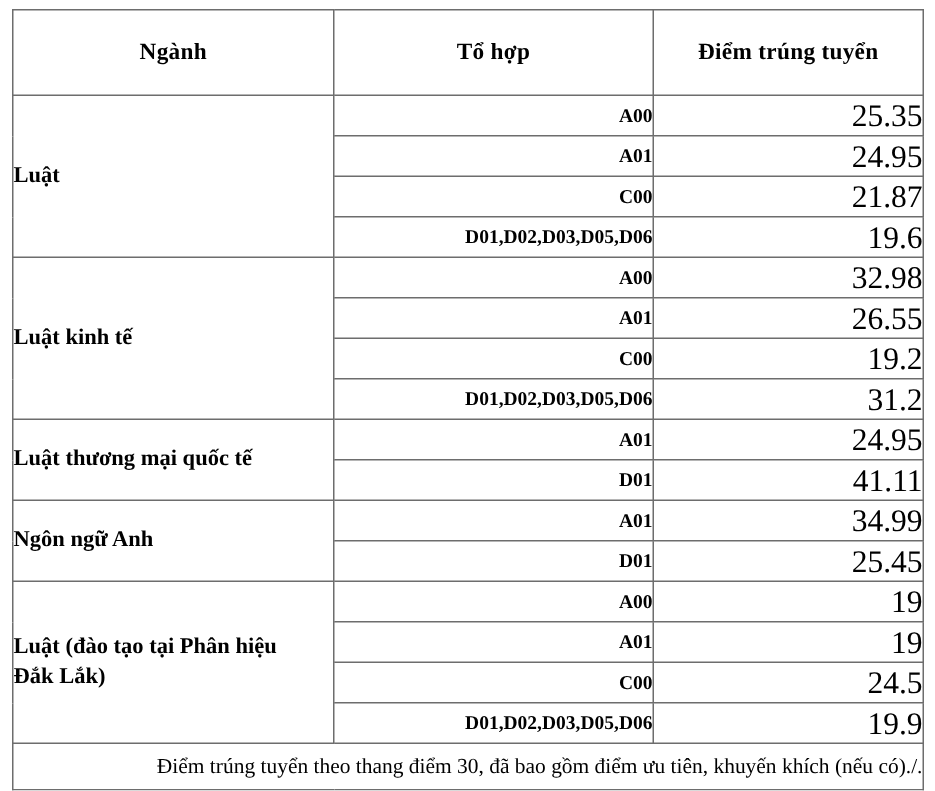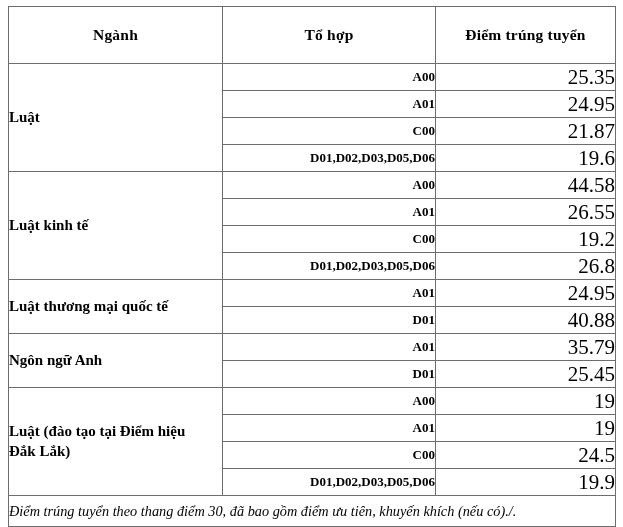--- a/index.html
+++ b/index.html
@@ -76,22 +76,21 @@
   td.score {
     height: 26px;
     text-align: right;
     font-weight: normal;
     font-size: 21px;
   }
 
   
   td.footnote {
     height: 30px;
-    text-align: left;
-    font-style: italic;
+    text-align: right;
     font-size: 14.3px;
     padding: 0 4px;
     white-space: nowrap;
     margin-top: 40px;
   }
 </style>
 </head>
 <body>
 
 <div class="page">
@@ -127,59 +126,59 @@
         </tr>
         <tr>
           <td class="combo wide">D01,D02,D03,D05,D06</td>
           <td class="score">19.6</td>
         </tr>
         <tr>
           <td class="major" rowspan="4">
             <span class="mline">Luật kinh tế</span>
           </td>
           <td class="combo">A00</td>
-          <td class="score">44.58</td>
+          <td class="score">32.98</td>
         </tr>
         <tr>
           <td class="combo">A01</td>
           <td class="score">26.55</td>
         </tr>
         <tr>
           <td class="combo">C00</td>
           <td class="score">19.2</td>
         </tr>
         <tr>
           <td class="combo wide">D01,D02,D03,D05,D06</td>
-          <td class="score">26.8</td>
+          <td class="score">31.2</td>
         </tr>
         <tr>
           <td class="major" rowspan="2">
             <span class="mline">Luật thương mại quốc tế</span>
           </td>
           <td class="combo">A01</td>
           <td class="score">24.95</td>
         </tr>
         <tr>
           <td class="combo">D01</td>
-          <td class="score">40.88</td>
+          <td class="score">41.11</td>
         </tr>
         <tr>
           <td class="major" rowspan="2">
             <span class="mline">Ngôn ngữ Anh</span>
           </td>
           <td class="combo">A01</td>
-          <td class="score">35.79</td>
+          <td class="score">34.99</td>
         </tr>
         <tr>
           <td class="combo">D01</td>
           <td class="score">25.45</td>
         </tr>
         <tr>
           <td class="major" rowspan="4">
-            <span class="mline">Luật (đào tạo tại Điểm hiệu</span>
+            <span class="mline">Luật (đào tạo tại Phân hiệu</span>
             <span class="mline">Đắk Lắk)</span>
           </td>
           <td class="combo">A00</td>
           <td class="score">19</td>
         </tr>
         <tr>
           <td class="combo">A01</td>
           <td class="score">19</td>
         </tr>
         <tr>

